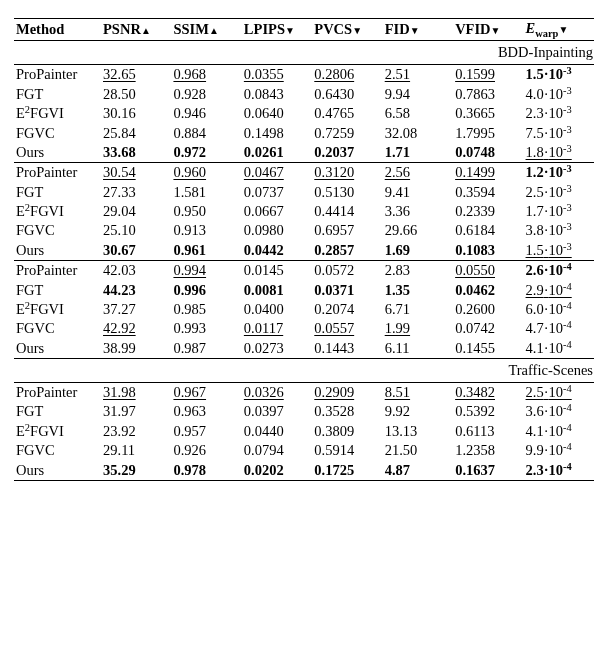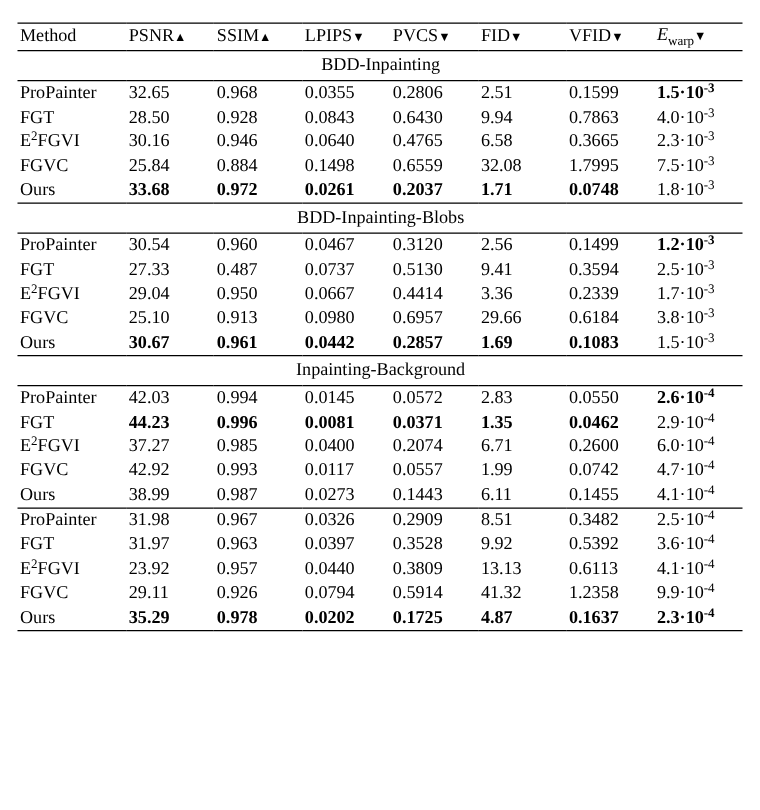--- a/index.html
+++ b/index.html
@@ -17,32 +17,32 @@
     width: 100%;
     table-layout: fixed;
   }
   th, td {
     padding: 1.2px 1px 1.2px 2px;
     text-align: left;
     white-space: nowrap;
   }
   col.method { width: 15%; }
   col.metric { width: 12.14%; }
-  th { font-weight: normal; }
+  th { font-weight: bold; }
   .top-rule    { border-top: 1.4px solid #000; }
   .bot-rule    { border-bottom: 1.4px solid #000; }
   .mid-rule    { border-top: 0.6px solid #000; }
   .section-hdr td {
-    text-align: center;
+    text-align: right;
     padding-top: 3px;
     padding-bottom: 3px;
   }
   .arrow { font-size: 10px; vertical-align: 0px; }
   .b { font-weight: bold; }
-  .u { text-underline-offset: 2px; display: inline-block; text-align: center; }
+  .u { text-decoration: underline; text-underline-offset: 2px; display: inline-block; text-align: center; }
   sup { font-size: 0.72em; vertical-align: 0.45em; line-height: 0; }
   .dot { padding: 0 0px; }
   .exp { font-size: 0.72em; vertical-align: 0.45em; line-height: 0; }
   .e2 sup { font-size: 0.72em; }
 </style>
 </head>
 <body>
 
 <table>
   <colgroup>
@@ -99,52 +99,49 @@
         <td>0.4765</td>
         <td>6.58</td>
         <td>0.3665</td>
         <td>2.3<span class="dot">·</span>10<span class="exp">-3</span></td>
       </tr>
       <tr>
         <td>FGVC</td>
         <td>25.84</td>
         <td>0.884</td>
         <td>0.1498</td>
-        <td>0.6559</td>
+        <td>0.7259</td>
         <td>32.08</td>
         <td>1.7995</td>
         <td>7.5<span class="dot">·</span>10<span class="exp">-3</span></td>
       </tr>
       <tr>
         <td>Ours</td>
         <td><span class="b">33.68</span></td>
         <td><span class="b">0.972</span></td>
         <td><span class="b">0.0261</span></td>
         <td><span class="b">0.2037</span></td>
         <td><span class="b">1.71</span></td>
         <td><span class="b">0.0748</span></td>
         <td><span class="u">1.8<span class="dot">·</span>10<span class="exp">-3</span></span></td>
       </tr>
-      <tr class="section-hdr mid-rule">
-        <td colspan="8">BDD-Inpainting-Blobs</td>
-      </tr>
       <tr class="mid-rule">
         <td>ProPainter</td>
         <td><span class="u">30.54</span></td>
         <td><span class="u">0.960</span></td>
         <td><span class="u">0.0467</span></td>
         <td><span class="u">0.3120</span></td>
         <td><span class="u">2.56</span></td>
         <td><span class="u">0.1499</span></td>
         <td><span class="b">1.2<span class="dot">·</span>10<span class="exp">-3</span></span></td>
       </tr>
       <tr>
         <td>FGT</td>
         <td>27.33</td>
-        <td>0.487</td>
+        <td>1.581</td>
         <td>0.0737</td>
         <td>0.5130</td>
         <td>9.41</td>
         <td>0.3594</td>
         <td>2.5<span class="dot">·</span>10<span class="exp">-3</span></td>
       </tr>
       <tr>
         <td><span class="e2">E<sup>2</sup>FGVI</span></td>
         <td>29.04</td>
         <td>0.950</td>
@@ -167,23 +164,20 @@
       <tr>
         <td>Ours</td>
         <td><span class="b">30.67</span></td>
         <td><span class="b">0.961</span></td>
         <td><span class="b">0.0442</span></td>
         <td><span class="b">0.2857</span></td>
         <td><span class="b">1.69</span></td>
         <td><span class="b">0.1083</span></td>
         <td><span class="u">1.5<span class="dot">·</span>10<span class="exp">-3</span></span></td>
       </tr>
-      <tr class="section-hdr mid-rule">
-        <td colspan="8">Inpainting-Background</td>
-      </tr>
       <tr class="mid-rule">
         <td>ProPainter</td>
         <td>42.03</td>
         <td><span class="u">0.994</span></td>
         <td>0.0145</td>
         <td>0.0572</td>
         <td>2.83</td>
         <td><span class="u">0.0550</span></td>
         <td><span class="b">2.6<span class="dot">·</span>10<span class="exp">-4</span></span></td>
       </tr>
@@ -220,20 +214,23 @@
       <tr>
         <td>Ours</td>
         <td>38.99</td>
         <td>0.987</td>
         <td>0.0273</td>
         <td>0.1443</td>
         <td>6.11</td>
         <td>0.1455</td>
         <td>4.1<span class="dot">·</span>10<span class="exp">-4</span></td>
       </tr>
+      <tr class="section-hdr mid-rule">
+        <td colspan="8">Traffic-Scenes</td>
+      </tr>
       <tr class="mid-rule">
         <td>ProPainter</td>
         <td><span class="u">31.98</span></td>
         <td><span class="u">0.967</span></td>
         <td><span class="u">0.0326</span></td>
         <td><span class="u">0.2909</span></td>
         <td><span class="u">8.51</span></td>
         <td><span class="u">0.3482</span></td>
         <td><span class="u">2.5<span class="dot">·</span>10<span class="exp">-4</span></span></td>
       </tr>
@@ -256,21 +253,21 @@
         <td>13.13</td>
         <td>0.6113</td>
         <td>4.1<span class="dot">·</span>10<span class="exp">-4</span></td>
       </tr>
       <tr>
         <td>FGVC</td>
         <td>29.11</td>
         <td>0.926</td>
         <td>0.0794</td>
         <td>0.5914</td>
-        <td>41.32</td>
+        <td>21.50</td>
         <td>1.2358</td>
         <td>9.9<span class="dot">·</span>10<span class="exp">-4</span></td>
       </tr>
       <tr class="bot-rule">
         <td>Ours</td>
         <td><span class="b">35.29</span></td>
         <td><span class="b">0.978</span></td>
         <td><span class="b">0.0202</span></td>
         <td><span class="b">0.1725</span></td>
         <td><span class="b">4.87</span></td>

